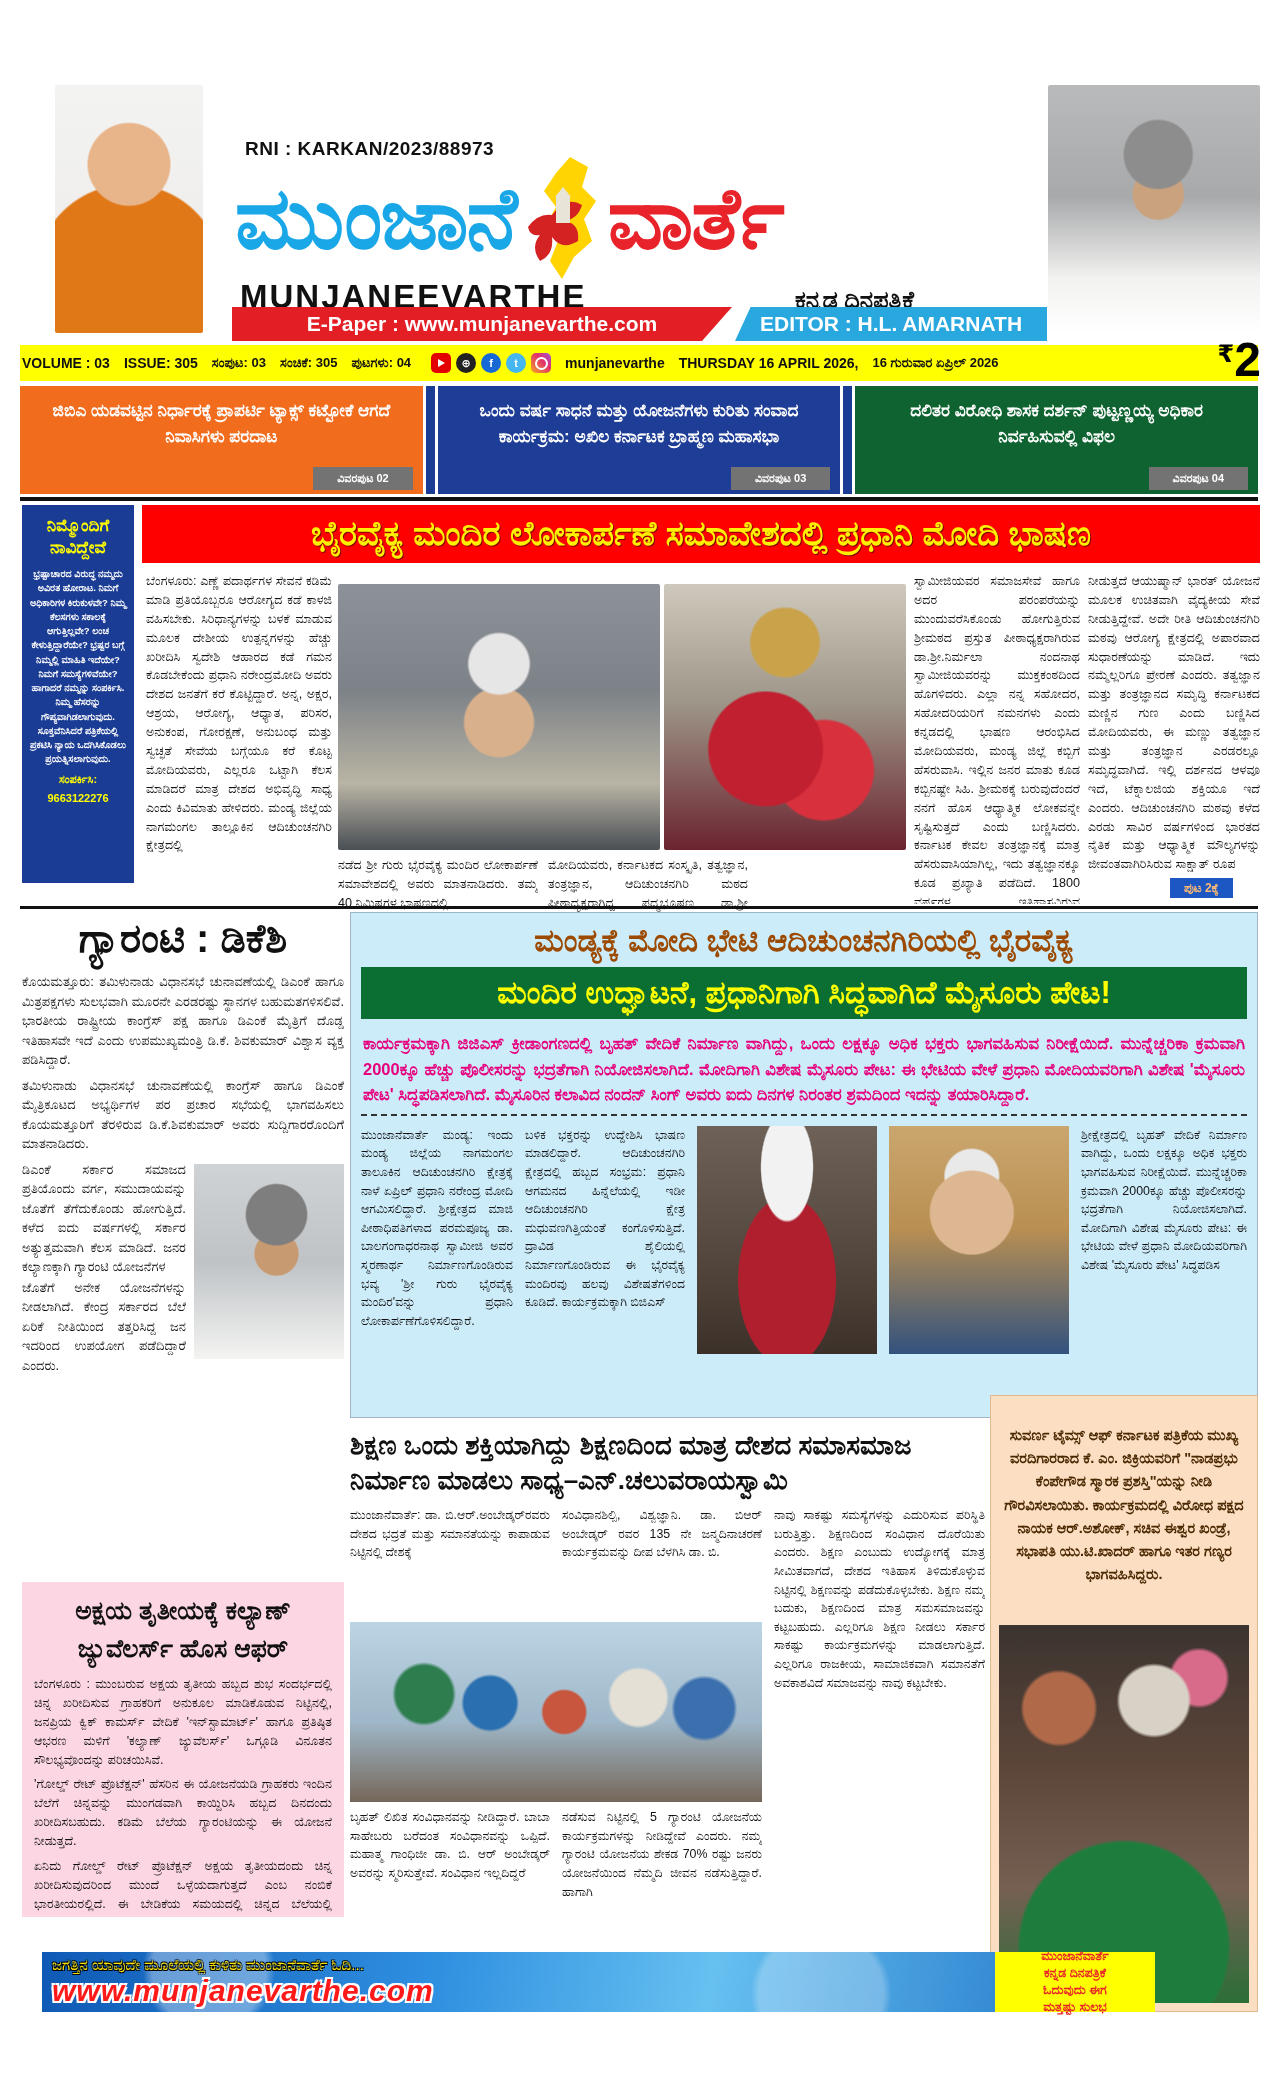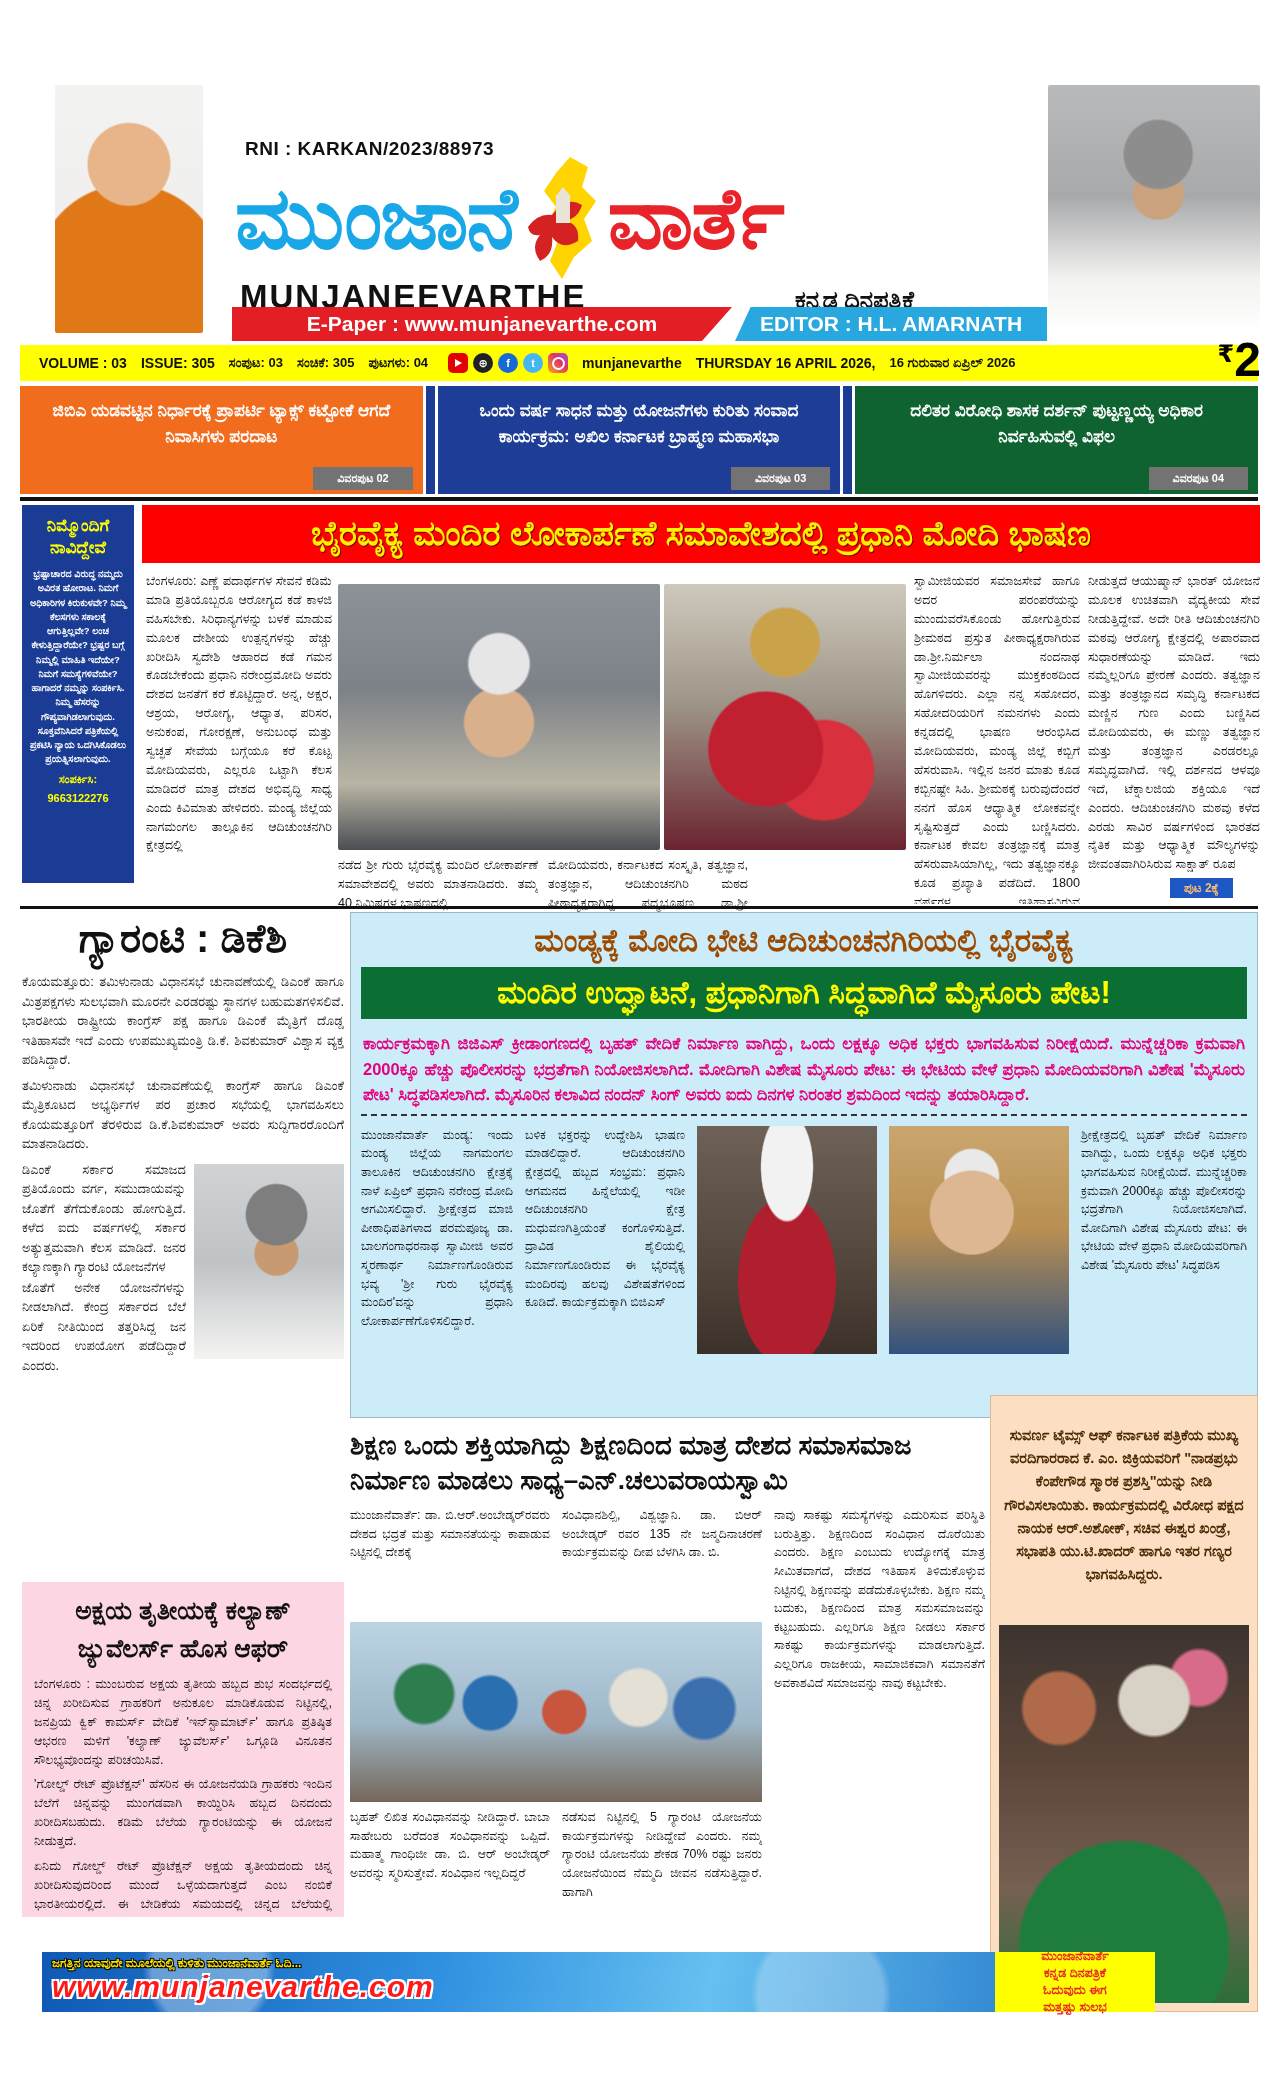--- a/index.html
+++ b/index.html
@@ -27,21 +27,21 @@
   .tagline-kn { position:absolute; left:795px; top:286px; font-size:24px; font-weight:bold; color:#111; }
   .epaper-bar { position:absolute; left:232px; top:307px; width:500px; height:34px; background:#e31e25; color:#fff;
     font-size:21px; font-weight:bold; display:flex; align-items:center; justify-content:center;
     clip-path:polygon(0 0,100% 0,94% 100%,0 100%); }
   .editor-bar { position:absolute; left:735px; top:307px; width:312px; height:34px; background:#29a8e0; color:#fff;
     font-size:21px; font-weight:bold; display:flex; align-items:center; justify-content:center;
     clip-path:polygon(5% 0,100% 0,100% 100%,0 100%); }
 
   
   .info-strip { position:absolute; left:20px; top:345px; width:1238px; height:36px; background:#ffff00;
-    display:flex; align-items:center; gap:14px; padding:0 19px; font-size:14px; font-weight:bold; color:#111; }
+    display:flex; align-items:center; gap:14px; padding:0 2px; font-size:14px; font-weight:bold; color:#111; }
   .info-strip .kn { font-size:13px; }
   .social { display:flex; gap:5px; align-items:center; margin-left:6px; }
   .sicon { width:20px; height:20px; border-radius:4px; display:flex; align-items:center; justify-content:center;
     color:#fff; font-size:11px; font-weight:bold; }
   .yt { background:#e30000; border-radius:5px; }
   .yt::before { content:""; border-left:7px solid #fff; border-top:4px solid transparent; border-bottom:4px solid transparent; }
   .gl { background:#222; border-radius:50%; }
   .fb { background:#1769d6; border-radius:50%; }
   .tw { background:#45b6ef; border-radius:50%; }
   .ig { background:linear-gradient(45deg,#f5a623,#e1306c 60%,#9b51e0); border-radius:5px; }
@@ -160,21 +160,21 @@
       radial-gradient(circle at 50% 85%, #1e7d3c 0 30%, transparent 31%),
       linear-gradient(180deg,#3c3430 0%,#5a4438 35%,#756052 70%,#2c6e38 100%); }
 
   
   .footer-banner { position:absolute; left:42px; top:1952px; width:1113px; height:60px; display:flex;
     background:
       radial-gradient(circle at 15% 30%, rgba(255,255,255,.35) 0 6%, transparent 7%),
       radial-gradient(circle at 70% 70%, rgba(255,255,255,.25) 0 8%, transparent 9%),
       linear-gradient(100deg,#0f59b4 0%,#2f8fe0 35%,#66c0f0 60%,#1b6ec4 100%); }
   .footer-left { flex:1; padding:4px 10px; overflow:hidden; }
-  .footer-slogan { color:#ffe400; font-size:12px; font-weight:bold; text-shadow:1px 1px 0 #000, -1px -1px 0 #000, 1px -1px 0 #000, -1px 1px 0 #000; white-space:nowrap; }
+  .footer-slogan { color:#ffe400; font-size:15px; font-weight:normal; text-shadow:1px 1px 0 #000, -1px -1px 0 #000, 1px -1px 0 #000, -1px 1px 0 #000; white-space:nowrap; }
   .footer-url { color:#ff1a1a; font-size:30px; font-weight:bold; font-style:italic;
     text-shadow:2px 2px 0 #fff, -2px -2px 0 #fff, 2px -2px 0 #fff, -2px 2px 0 #fff; letter-spacing:1px; white-space:nowrap; }
   .footer-promo { width:160px; flex:0 0 auto; background:#ffff00; color:#e8232a; font-weight:bold; font-size:12.5px;
     text-align:center; display:flex; flex-direction:column; justify-content:center; line-height:1.35; }
 </style>
 </head>
 <body>
 
 <div class="page">
 

